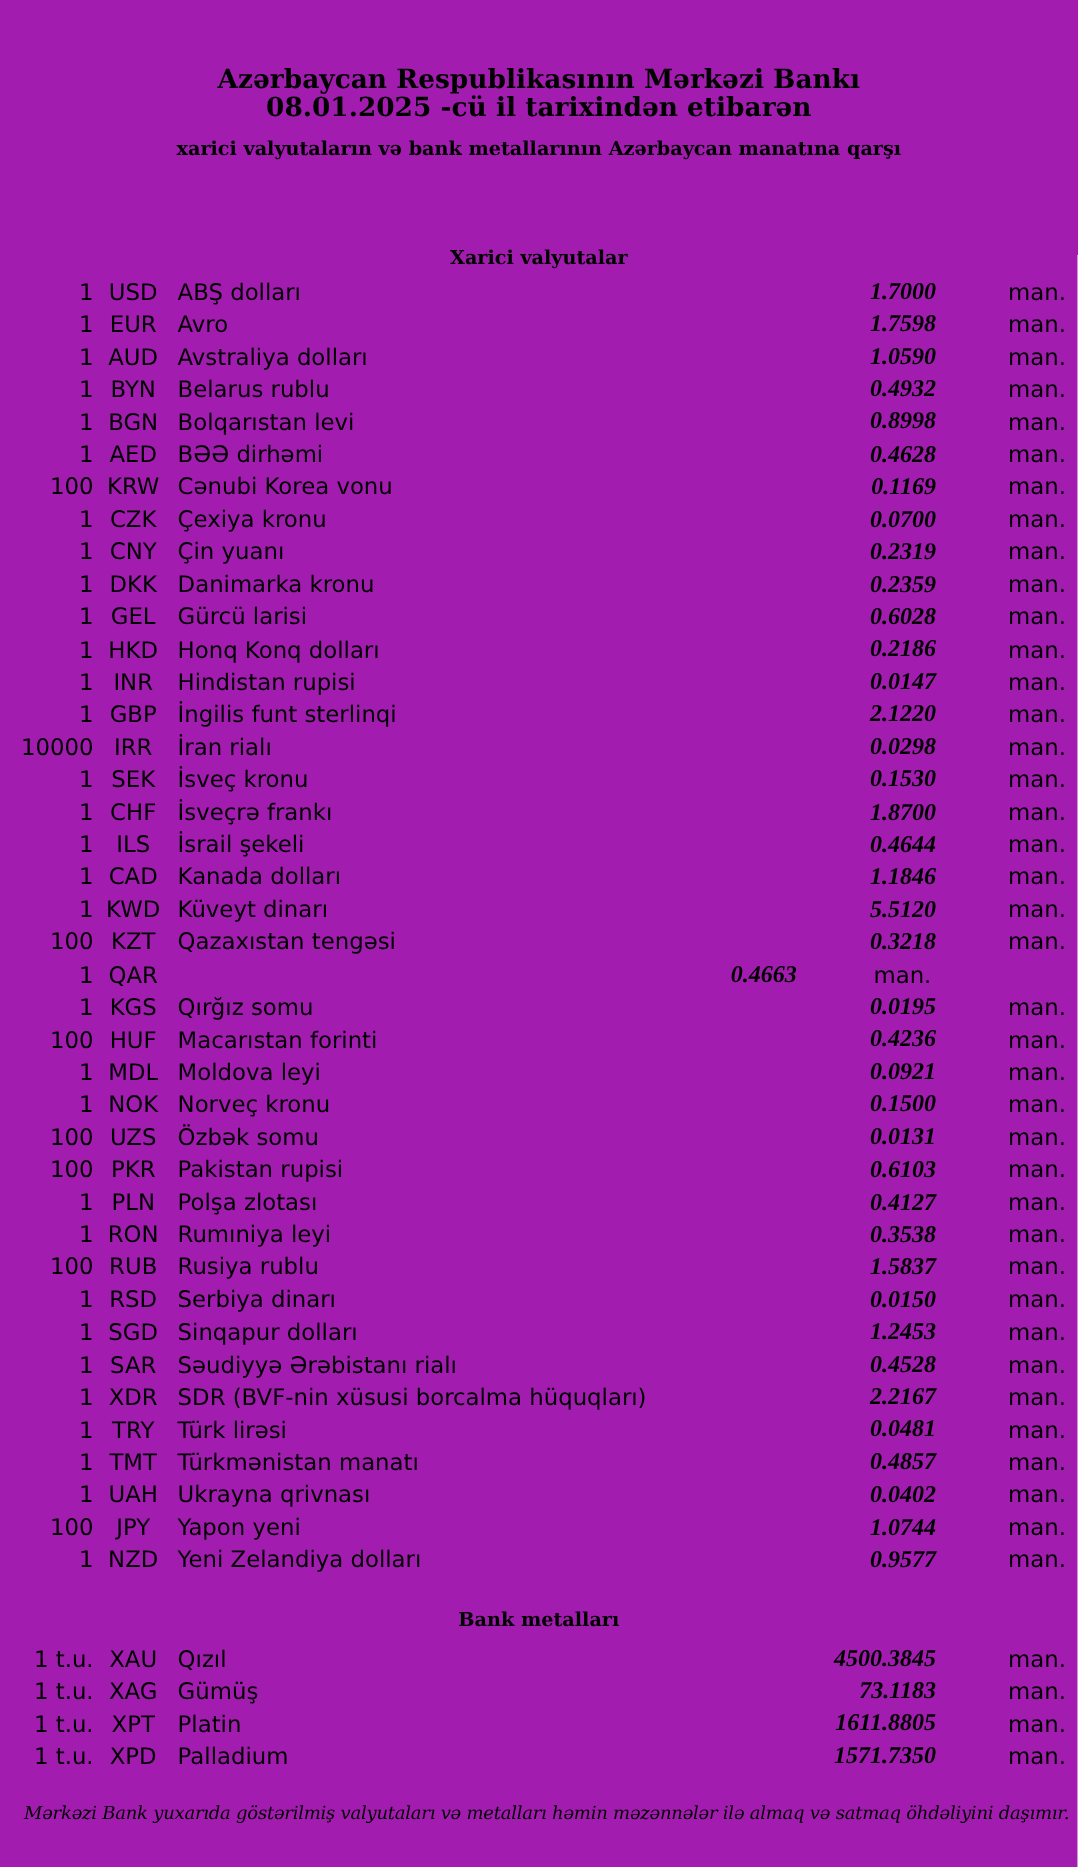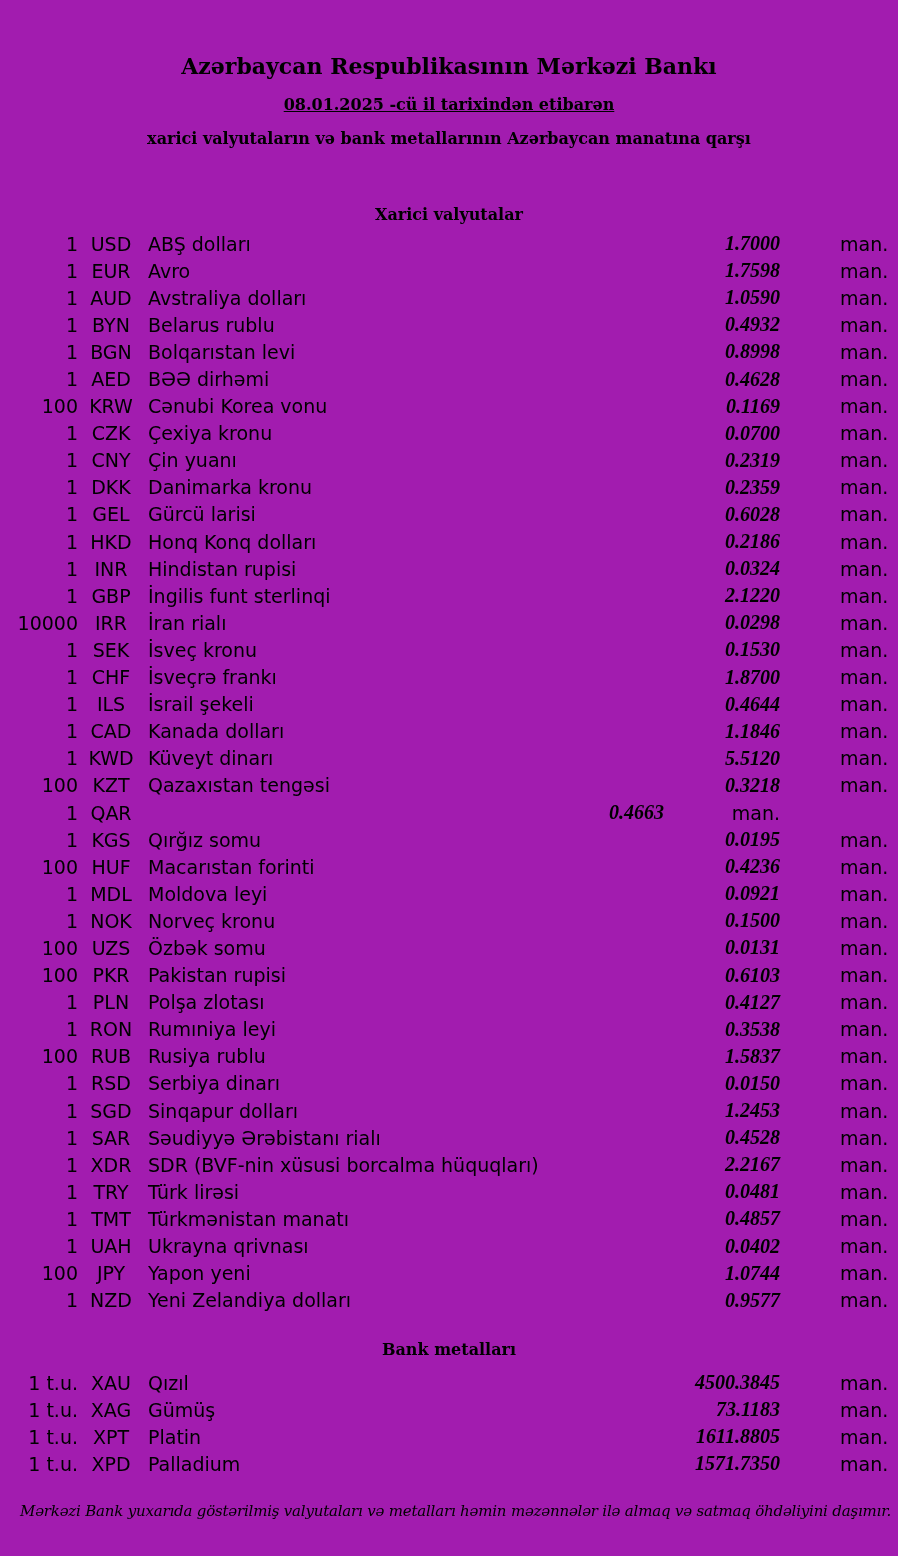--- a/index.html
+++ b/index.html
@@ -6,21 +6,21 @@
   .page{
     position:relative;
     width:898px;height:1556px;
     background:#a21caf;color:#000;
     font-family:"DejaVu Sans",sans-serif;
     overflow:hidden;
   }
   .doc-header{position:absolute;top:52px;left:0;width:100%;text-align:center;
     font-family:"DejaVu Serif",serif;font-weight:bold;}
   .doc-title{font-size:22px;line-height:28px;margin:0;}
-  .doc-date{font-size:16px;line-height:20px;margin-top:15px;text-decoration:underline;}
+  .doc-date{font-size:22px;line-height:20px;}
   .doc-subject{font-size:16px;line-height:20px;margin-top:14px;}
   .section-title{
     position:absolute;left:0;width:100%;text-align:center;
     font-family:"DejaVu Serif",serif;font-weight:bold;font-size:16px;
   }
   .currencies-title{top:205px;text-align:center;}
   .metals-title{top:1340px;}
   .rate-table{position:absolute;left:0;right:0;}
   .currencies-table{top:230px;}
   .metals-table{top:1369px;}
@@ -33,21 +33,21 @@
     font-size:19px;
   }
   .qty{text-align:right;white-space:nowrap;}
   .code{text-align:center;white-space:nowrap;}
   .name{text-align:left;padding-left:4px;white-space:nowrap;}
   .rate{
     text-align:right;white-space:nowrap;
     font-family:"Liberation Serif",serif;
     font-style:italic;font-weight:bold;font-size:20px;
   }
-  .unit{text-align:right;padding-left:12px;white-space:nowrap;margin-left:48px;}
+  .unit{text-align:center;padding-left:12px;white-space:nowrap;margin-left:48px;}
   .doc-footer{
     position:absolute;top:1502px;left:20px;right:20px;
     text-align:center;
     font-family:"DejaVu Serif",serif;font-style:italic;
     font-size:15px;letter-spacing:-0.2px;white-space:nowrap;
   }
 </style>
 </head>
 <body>
 
@@ -155,21 +155,21 @@
     <span class="code">HKD</span>
     <span class="name">Honq Konq dolları</span>
     <span class="rate">0.2186</span>
     <span class="unit">man.</span>
   </div>
 
   <div class="row">
     <span class="qty">1</span>
     <span class="code">INR</span>
     <span class="name">Hindistan rupisi</span>
-    <span class="rate">0.0324</span>
+    <span class="rate">0.0147</span>
     <span class="unit">man.</span>
   </div>
 
   <div class="row">
     <span class="qty">1</span>
     <span class="code">GBP</span>
     <span class="name">İngilis funt sterlinqi</span>
     <span class="rate">2.1220</span>
     <span class="unit">man.</span>
   </div>

